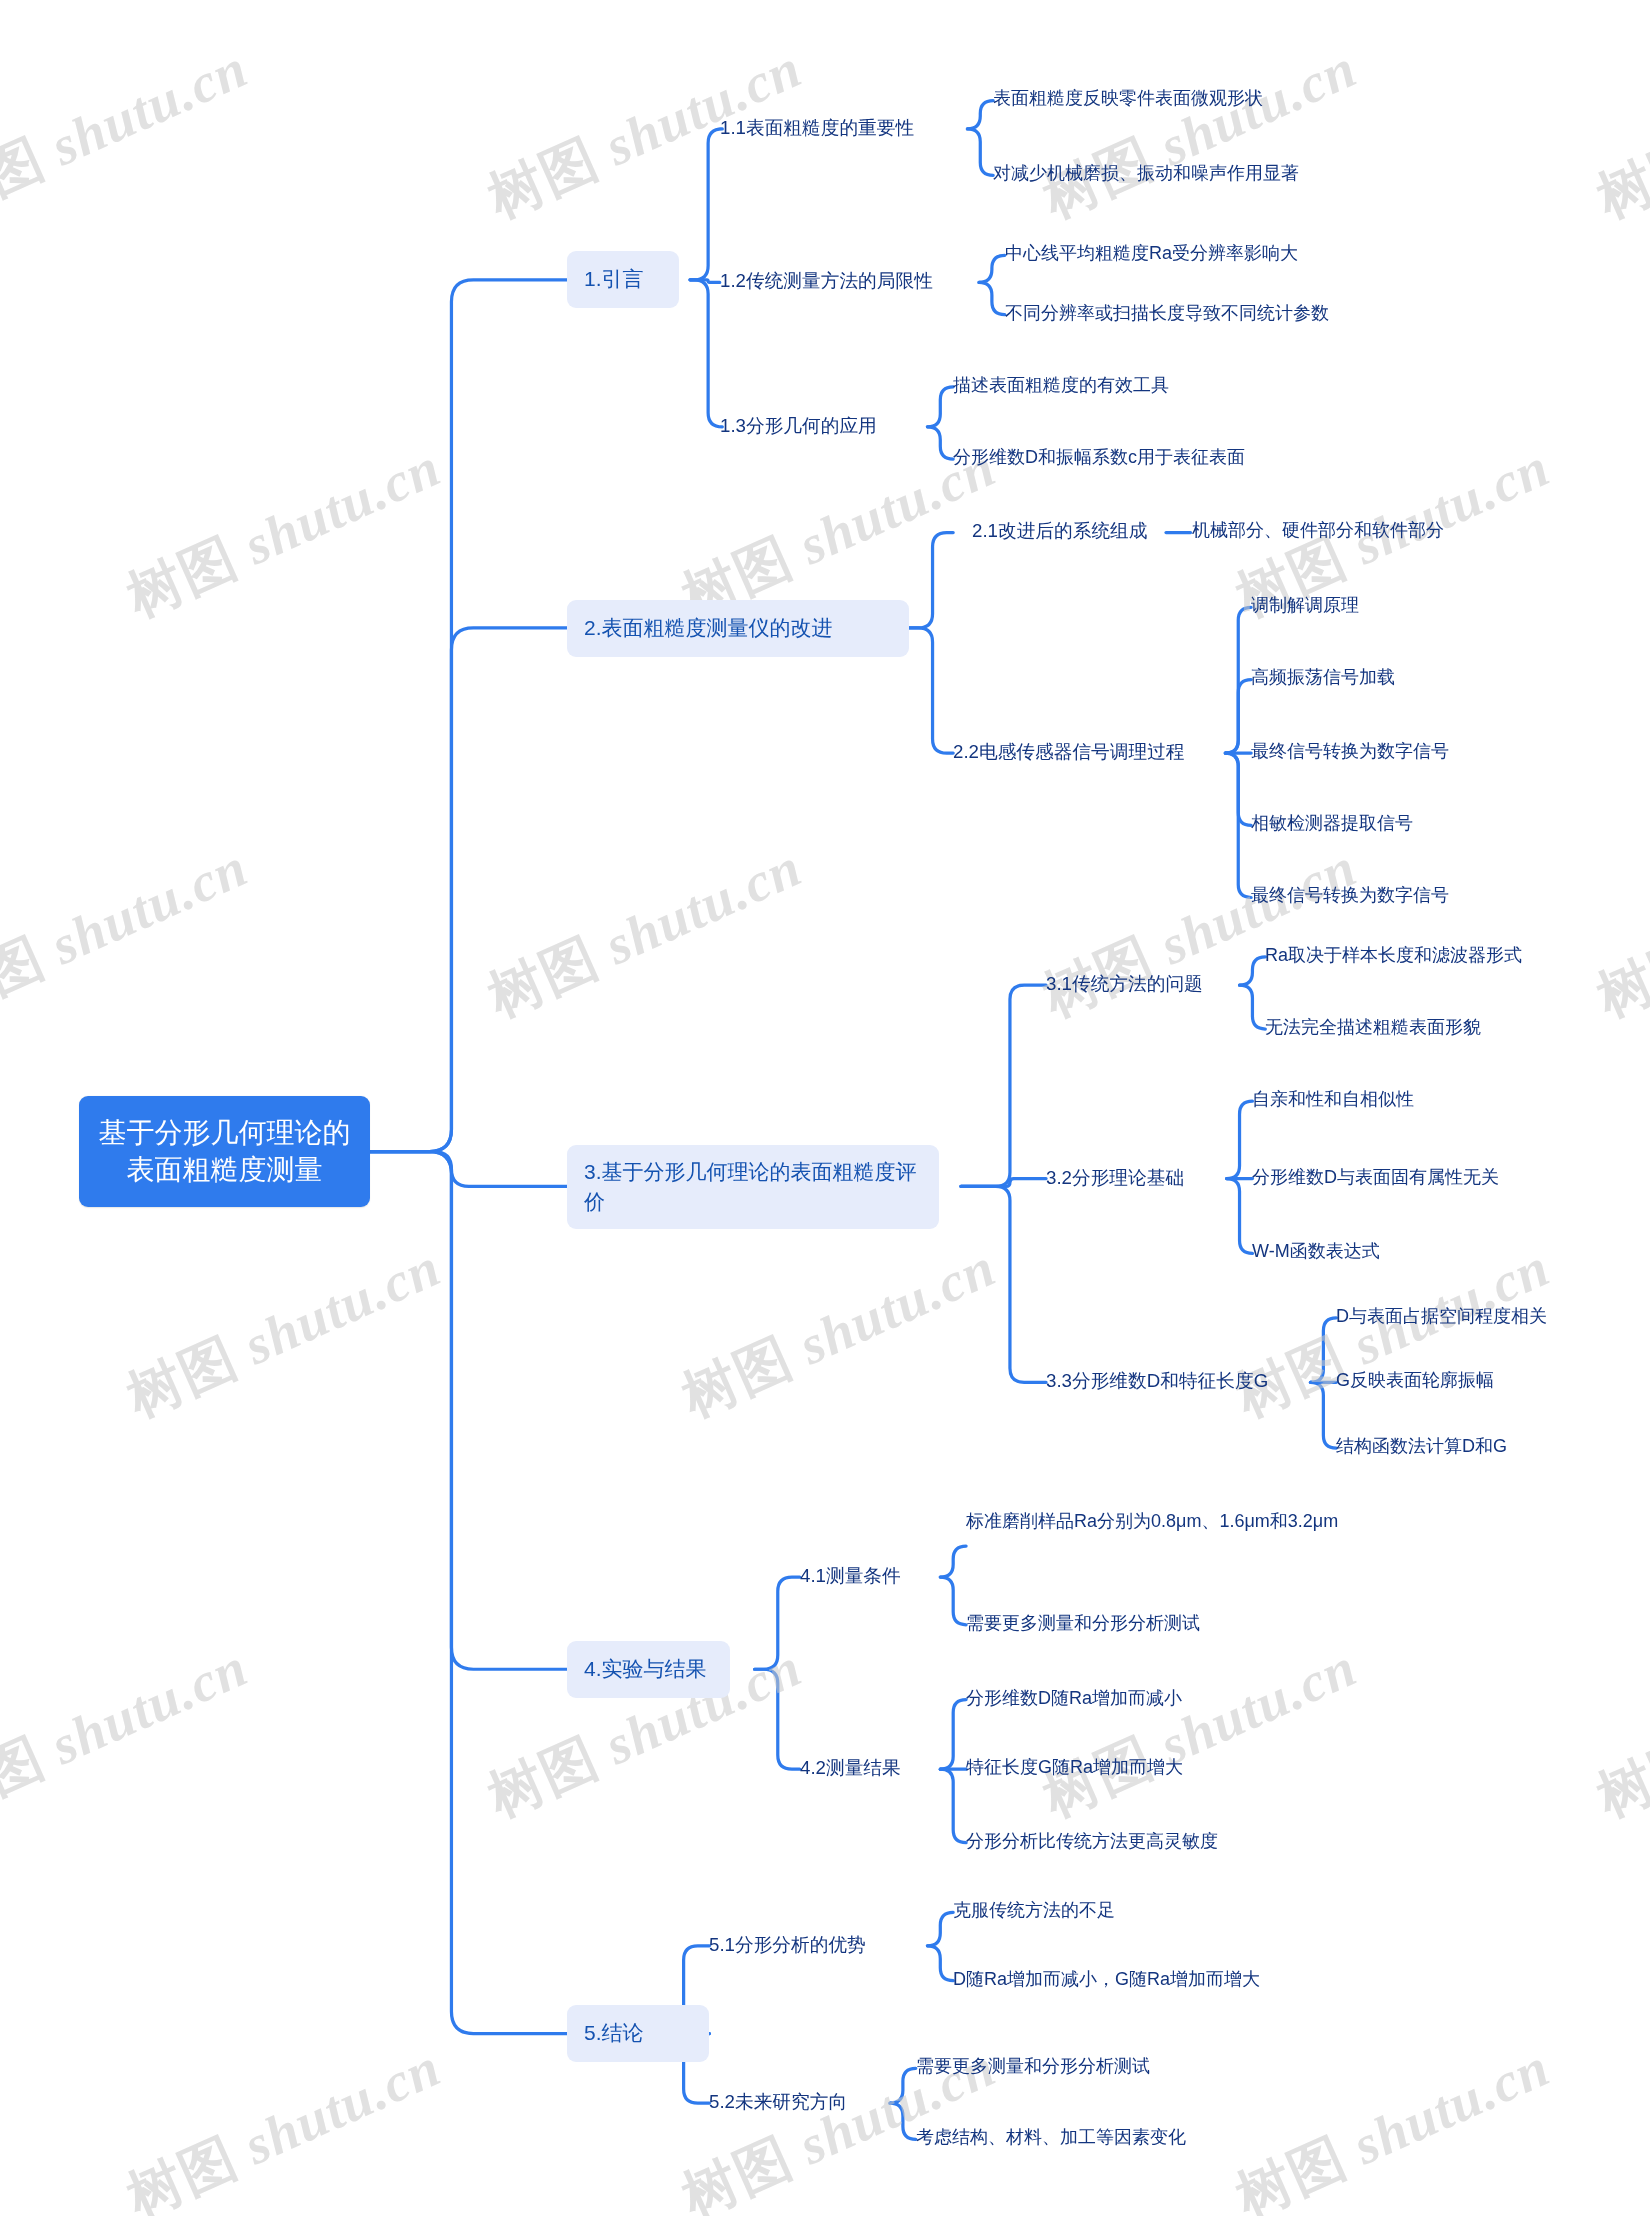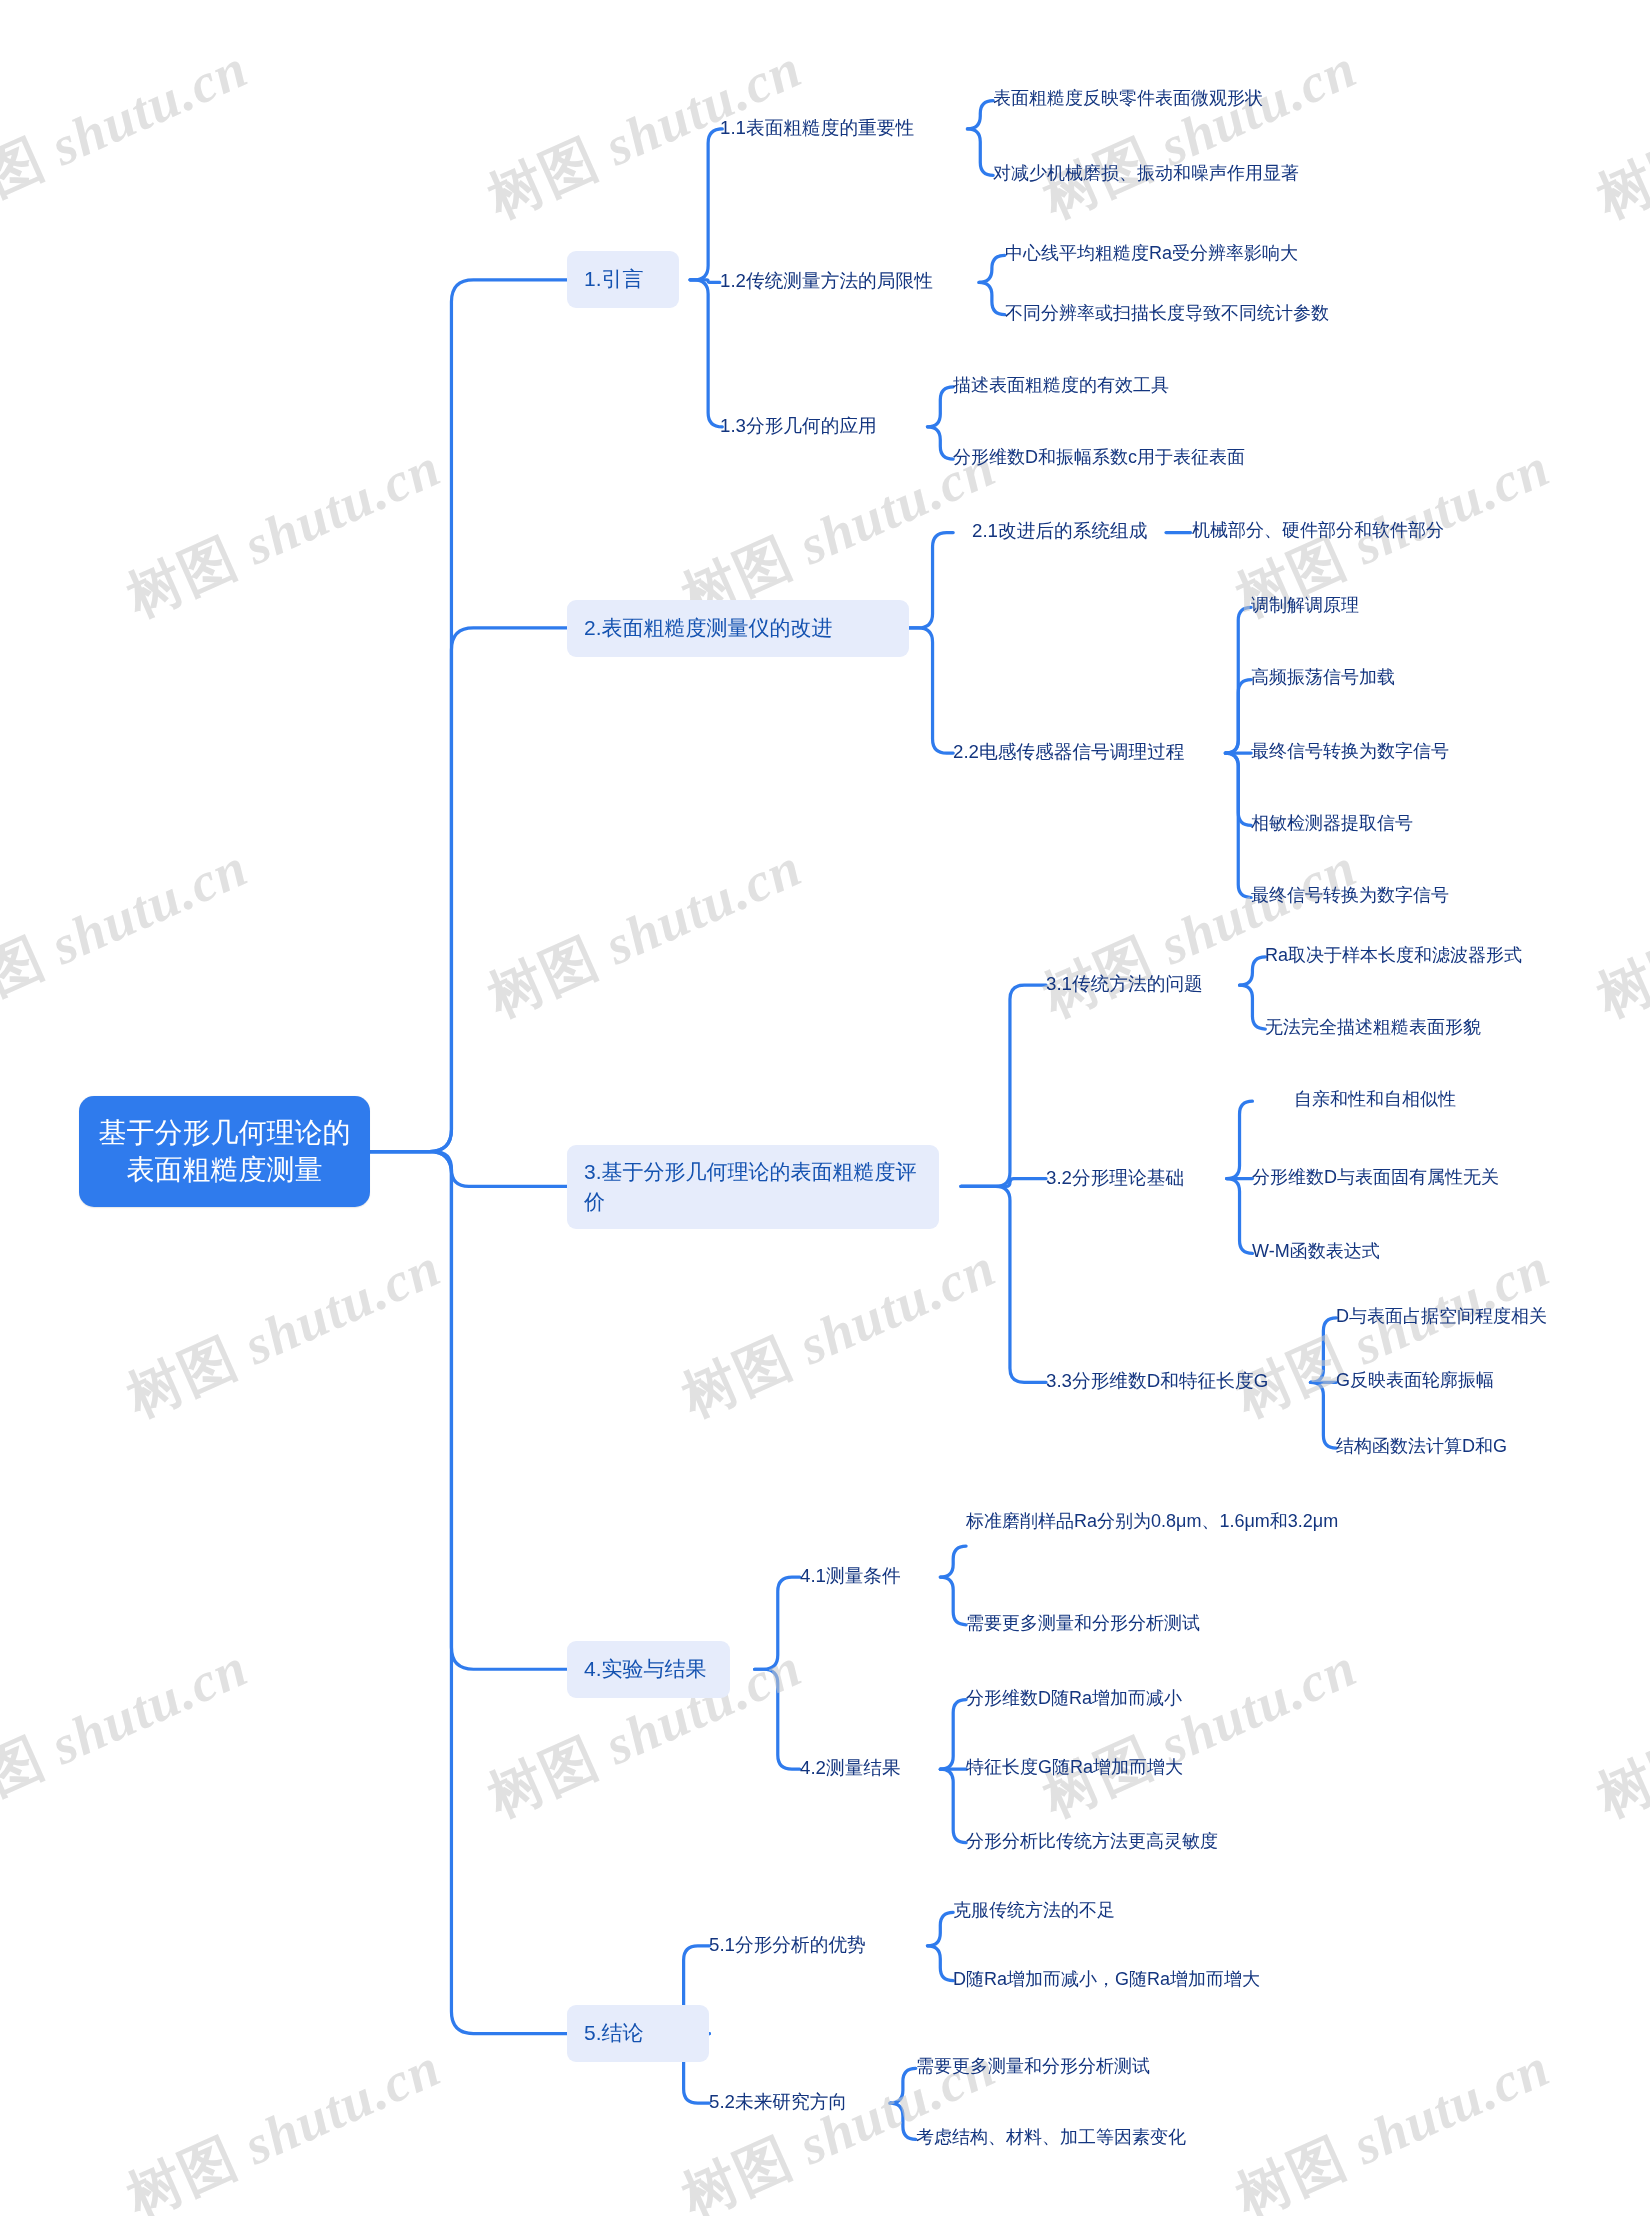--- a/index.html
+++ b/index.html
@@ -47,21 +47,21 @@
 
   
   .node{
     position:absolute;
     z-index:4;
     box-sizing:border-box;
   }
   .node-root{
     background:#2f7bed;
     color:#ffffff;
-    border-radius:15px;
+    border-radius:9px;
     font-size:28px;
     line-height:1.32;
     font-weight:400;
     text-align:center;
     display:flex;
     align-items:center;
     justify-content:center;
     padding:10.3px 14px;
     box-shadow:0 0.6px 1.3px rgba(0,0,0,.10);
   }
@@ -273,21 +273,21 @@
     <span>最终信号转换为数字信号</span>
   </div>
 
   <div class="node node-l3" style="left:1265px; top:943px;">
     <span>Ra取决于样本长度和滤波器形式</span>
   </div>
   <div class="node node-l3" style="left:1265px; top:1015px;">
     <span>无法完全描述粗糙表面形貌</span>
   </div>
 
-  <div class="node node-l3" style="left:1252px; top:1087px;margin-left:42px;">
+  <div class="node node-l3" style="left:1252px; top:1087px;">
     <span>自亲和性和自相似性</span>
   </div>
   <div class="node node-l3" style="left:1252px; top:1165px;">
     <span>分形维数D与表面固有属性无关</span>
   </div>
   <div class="node node-l3" style="left:1252px; top:1239px;">
     <span>W-M函数表达式</span>
   </div>
 
   <div class="node node-l3" style="left:1336px; top:1304px;">

